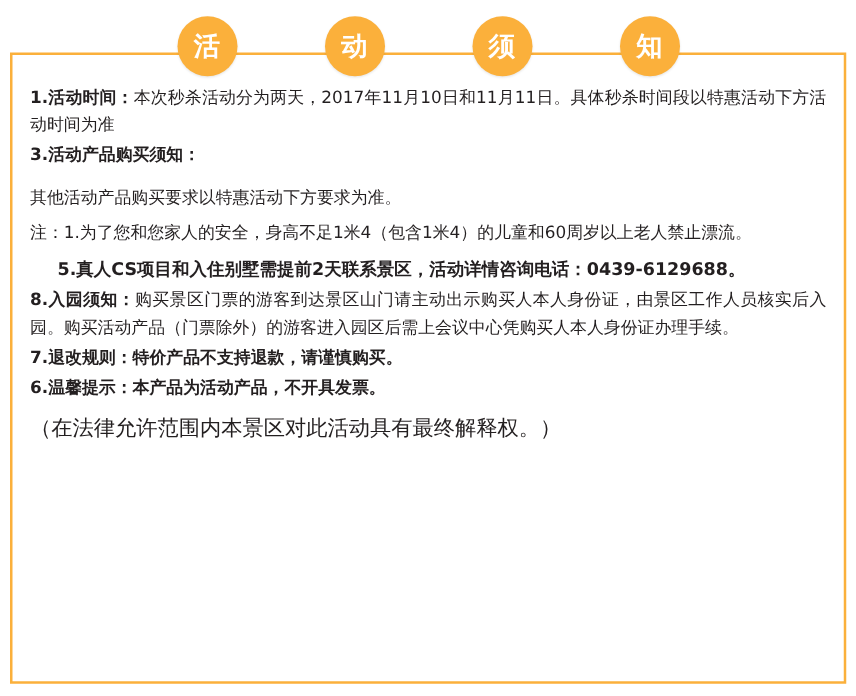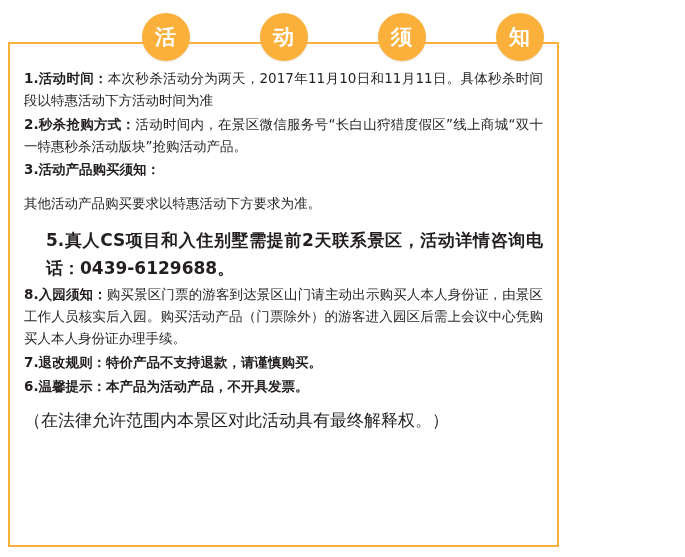--- a/index.html
+++ b/index.html
@@ -43,21 +43,21 @@
     font-size: 21px;
     font-weight: bold;
     line-height: 1;
     box-shadow: 0 1px 2px rgba(0,0,0,0.10);
   }
   
   .box {
     position: absolute;
     left: 8px;
     top: 42px;
-    width: 551px;
+    width: 669px;
     height: 505px;
     border: 2px solid #fbb03b;
     box-sizing: border-box;
     background: #ffffff;
     padding: 24px 14px 8px 14px;
   }
   .content {
     font-size: 13.5px;
     color: #231f20;
     line-height: 1.62;
@@ -68,21 +68,21 @@
   }
   .b {
     font-weight: bold;
   }
   .sub { padding-left: 26px; }
   .sub2 { padding-left: 42px; }
   .gap { height: 5px; }
   .strong-line {
     font-weight: bold;
     padding-left: 22px;
-    font-size: 17px;
+    font-size: 14px;
   }
   .small-final {
     font-size: 17px;
     margin-top: 9px;
     color: #231f20;
   }
 </style>
 </head>
 <body>
 
@@ -95,35 +95,33 @@
     <div class="circle">知</div>
   </div>
 
   <div class="box">
     <div class="content">
 
       <p class="ln">
         <span class="b">1.活动时间：</span><span>本次秒杀活动分为两天，2017年11月10日和11月11日。具体秒杀时间段以特惠活动下方活动时间为准</span>
       </p>
 
-      <p class="ln">
-        <span class="b">2.秒杀抢购方式：</span><span>活动时间内，在景区微信服务号“长白山狩猎度假区”线上商城“双十一特惠秒杀活动版块”抢购活动产品。</span>
-      </p>
 
       <p class="ln b">3.活动产品购买须知：</p>
 
       <div class="gap"></div>
 
 
       <div class="gap"></div>
 
       <p class="ln">其他活动产品购买要求以特惠活动下方要求为准。</p>
 
       <div class="gap"></div>
 
+      <p class="ln">注：1.为了您和您家人的安全，身高不足1米4（包含1米4）的儿童和60周岁以上老人禁止漂流。</p>
 
 
 
 
 
       <div class="gap"></div>
 
       <p class="ln strong-line">5.真人CS项目和入住别墅需提前2天联系景区，活动详情咨询电话：0439-6129688。</p>
 
       <p class="ln">

